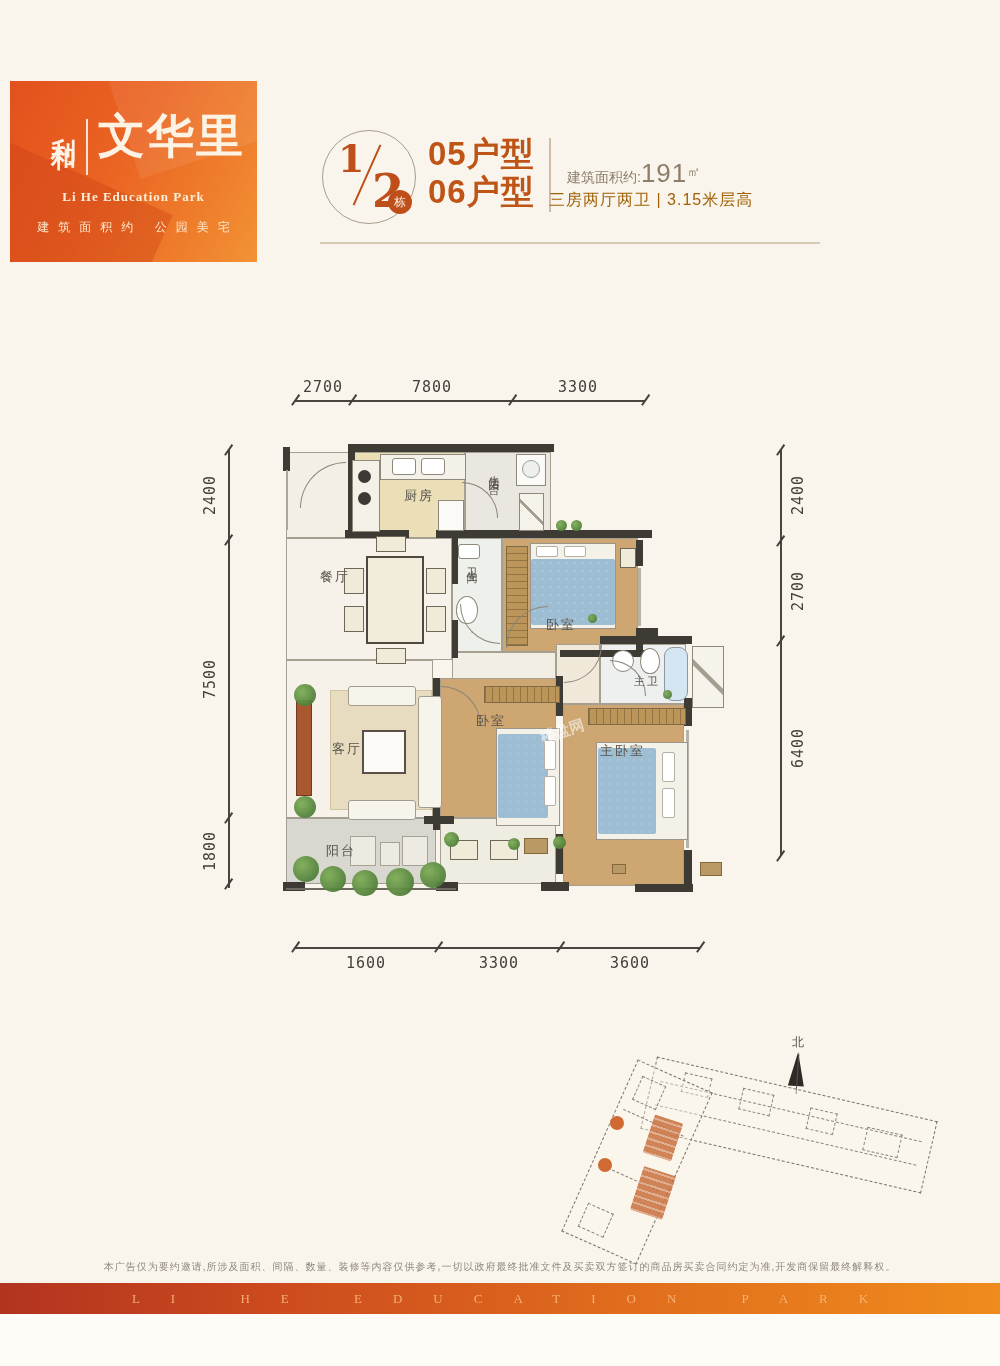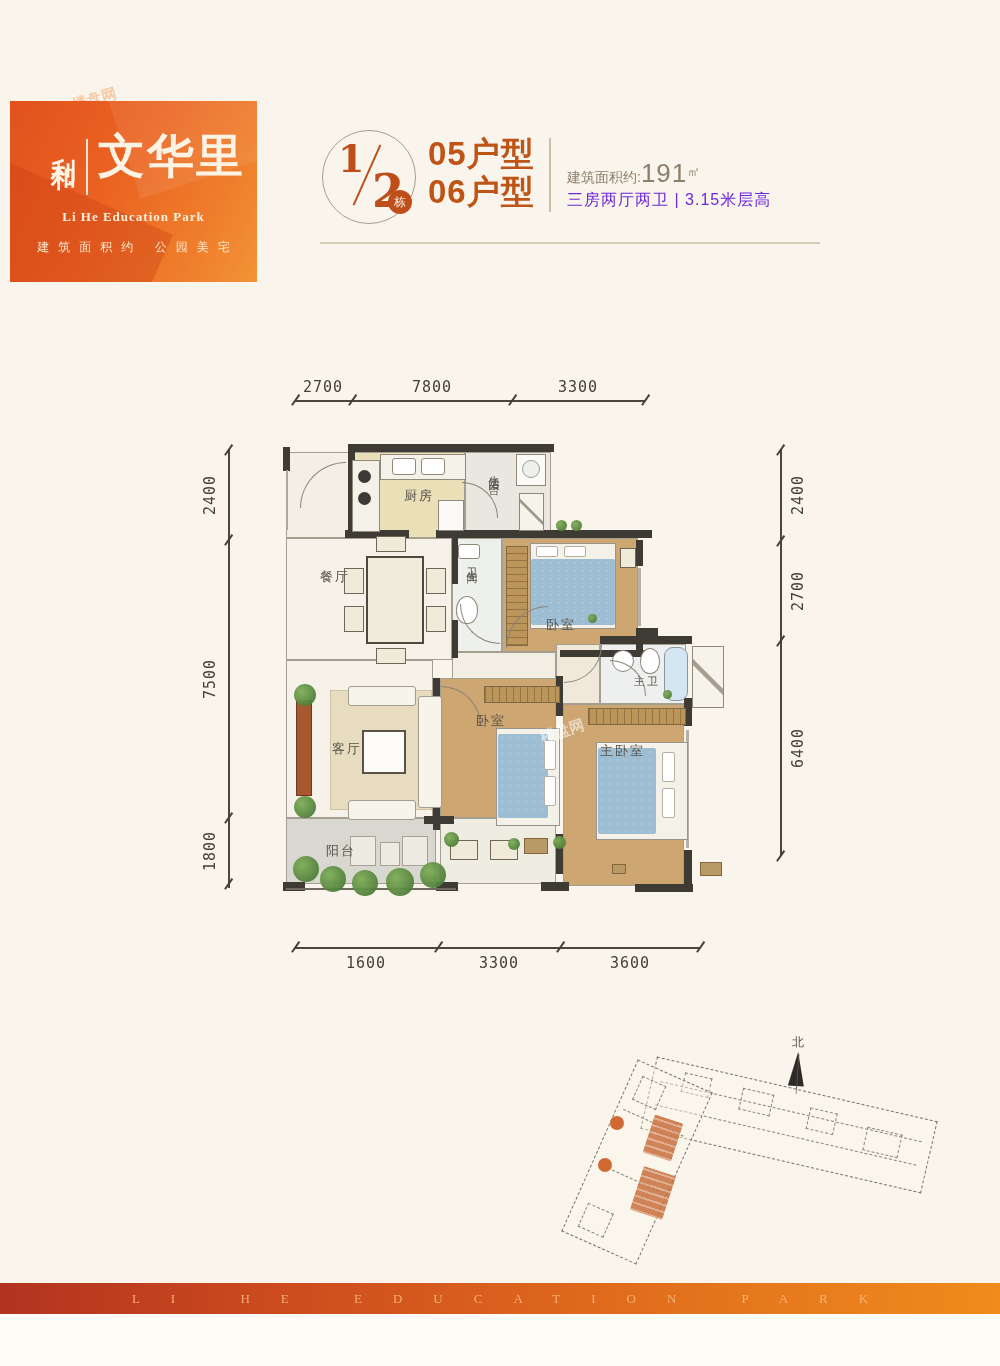--- a/index.html
+++ b/index.html
@@ -1,21 +1,21 @@
 <!DOCTYPE html>
 <html><head>
 <meta charset="utf-8">
 <style>
   html,body{margin:0;padding:0;background:#faf5ec;}
   .page{position:relative;width:1000px;height:1366px;background:#faf5ec;overflow:hidden;
         font-family:"Liberation Sans",sans-serif;}
   .abs{position:absolute;box-sizing:border-box;}
 
   
-  .logo{position:absolute;left:10px;top:101px;width:247px;height:181px;
+  .logo{position:absolute;left:10px;top:81px;width:247px;height:181px;
         background:linear-gradient(118deg,#e2511d 0%,#ea6322 42%,#ef7f2c 78%,#f29336 100%);
         overflow:hidden;}
   .logo .tri1{position:absolute;left:-40px;bottom:-60px;width:180px;height:150px;
         background:rgba(200,60,20,.35);transform:rotate(24deg);}
   .logo .tri2{position:absolute;right:-60px;top:-50px;width:200px;height:120px;
         background:rgba(255,255,255,.08);transform:rotate(-18deg);}
   .logo-brand{position:absolute;left:38px;top:36px;writing-mode:vertical-rl;
         color:#fdf3e4;font-size:25px;font-weight:bold;letter-spacing:7px;}
   .logo-div{position:absolute;left:76px;top:38px;width:2px;height:56px;background:rgba(253,243,228,.9);}
   .logo-name{position:absolute;left:88px;top:24px;width:150px;color:#fdf3e4;
@@ -35,21 +35,21 @@
   .frac-slash{position:absolute;left:366px;top:142px;width:2px;height:66px;background:#bf4f1a;
         transform:rotate(24deg);}
   .dong-badge{position:absolute;left:388px;top:190px;width:24px;height:24px;border-radius:50%;
         background:#bf4f1a;color:#fdf3e4;font-size:12px;display:flex;align-items:center;justify-content:center;}
   .unit1{position:absolute;left:428px;top:132px;font-size:33px;font-weight:bold;color:#bf5417;letter-spacing:1px;}
   .unit2{position:absolute;left:428px;top:170px;font-size:33px;font-weight:bold;color:#bf5417;letter-spacing:1px;}
   .spec-div{position:absolute;left:549px;top:138px;width:2px;height:74px;background:#ccbda7;}
   .spec1{position:absolute;left:567px;top:158px;color:#8c7e6b;font-size:14px;}
   .spec1 .big{font-size:26px;letter-spacing:1px;}
   .spec1 .sup{font-size:13px;vertical-align:6px;}
-  .spec2{position:absolute;left:567px;top:190px;color:#6d28d9;font-size:16px;letter-spacing:1px;}
+  .spec2{position:absolute;left:549px;top:190px;color:#a16207;font-size:16px;letter-spacing:1px;}
   .hrule{position:absolute;left:320px;top:242px;width:500px;height:2px;background:#d6cab6;}
 
   
   .room{position:absolute;border:1.2px solid #a59f92;box-sizing:border-box;}
   .wood{background-image:repeating-linear-gradient(90deg,rgba(115,75,25,.14) 0 1px,transparent 1px 15px);}
   .grid{background-image:repeating-linear-gradient(0deg,rgba(150,140,115,.13) 0 1px,transparent 1px 27px),
         repeating-linear-gradient(90deg,rgba(150,140,115,.13) 0 1px,transparent 1px 27px);}
   .wall{position:absolute;background:#3e3a34;}
   .ftr{position:absolute;box-sizing:border-box;}
   .table{background:#f2ecdc;border:2px solid #4e483f;}
@@ -323,18 +323,19 @@
       <div class="seginner" style="left:6px;top:110px;width:66px;"></div>
       <div class="udash" style="left:10px;top:12px;width:24px;height:24px;"></div>
       <div class="udash" style="left:12px;top:150px;width:26px;height:24px;"></div>
     </div>
     <div class="unitblob" style="left:648px;top:1118px;width:30px;height:40px;transform:rotate(18deg);"></div>
     <div class="unitblob" style="left:636px;top:1170px;width:34px;height:46px;transform:rotate(18deg);"></div>
     <div class="ocircle" style="left:610px;top:1116px;width:14px;height:14px;"></div>
     <div class="ocircle" style="left:598px;top:1158px;width:14px;height:14px;"></div>
   </div>
 
+  <div class="disclaimer">本广告仅为要约邀请,所涉及面积、间隔、数量、装修等内容仅供参考,一切以政府最终批准文件及买卖双方签订的商品房买卖合同约定为准,开发商保留最终解释权。</div>
   <div class="band">
     <div class="band-text">LI HE EDUCATION PARK</div>
   </div>
   <div class="below-band"></div>
 
 </div>
 
 </body></html>

